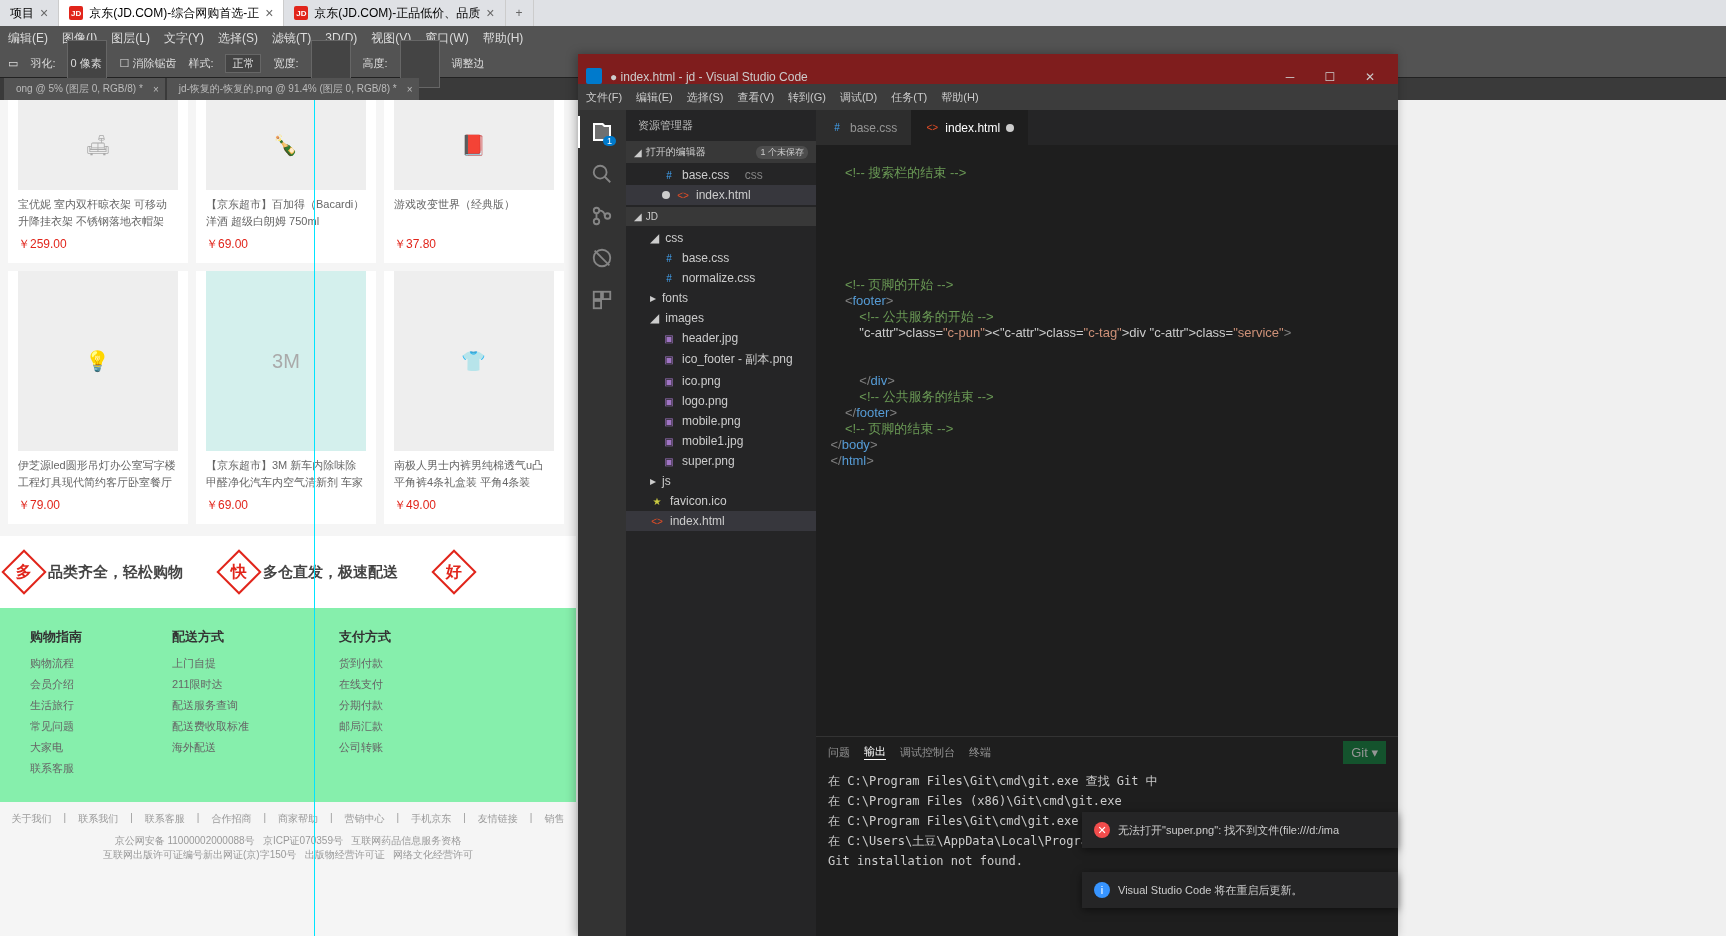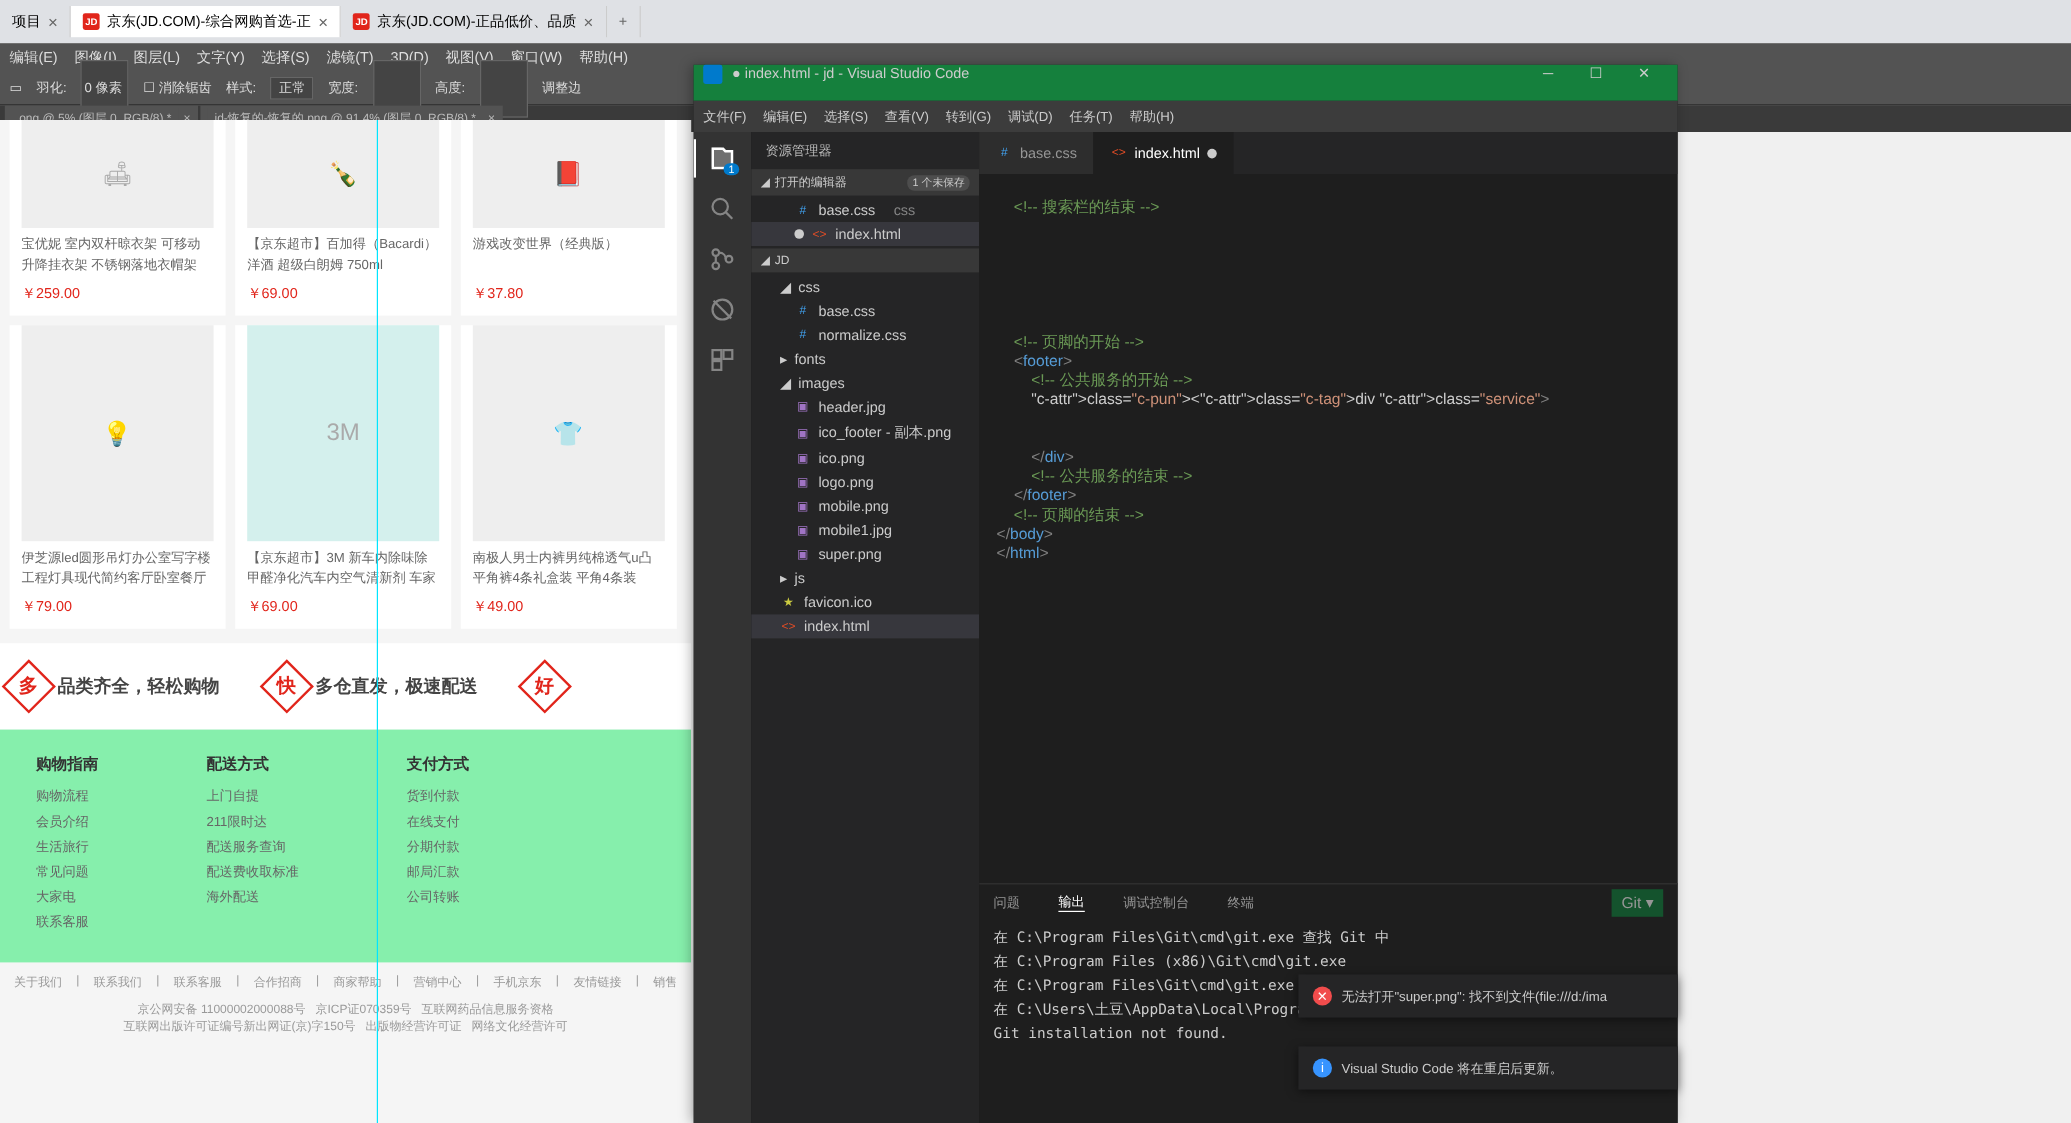--- a/index.html
+++ b/index.html
@@ -1,20 +1,20 @@
 <!DOCTYPE html>
 <html><head>
 <meta charset="utf-8">
 <style>
 *{margin:0;padding:0;box-sizing:border-box;font-family:"Microsoft YaHei",sans-serif}
 body{background:#f0f0f0;overflow:hidden}
 .desktop{width:1726px;height:936px;position:relative;background:#f0f0f0}
 
 
-.browser-tabs{display:flex;background:#dfe1e5;height:36px;align-items:center}
+.browser-tabs{display:flex;background:#dfe1e5;height:26px;align-items:center}
 .btab{display:flex;align-items:center;padding:0 10px;height:26px;font-size:12px;background:#dfe1e5;border-right:1px solid #ccc;gap:6px;white-space:nowrap}
 .btab.active{background:#fff}
 .btab-close{color:#666;font-size:14px}
 .jd-icon{width:14px;height:14px;background:#e1251b;color:#fff;font-size:8px;font-weight:bold;display:flex;align-items:center;justify-content:center;border-radius:2px}
 .newtab{width:28px;text-align:center;color:#666}
 
 
 .ps-menu{background:#535353;color:#ddd;height:24px;display:flex;align-items:center;padding:0 8px;gap:14px;font-size:12px}
 .ps-tool{background:#535353;color:#ddd;height:28px;display:flex;align-items:center;padding:0 8px;gap:12px;font-size:11px;border-bottom:1px solid #222}
 .ps-tool input{width:40px;background:#444;border:1px solid #666;color:#ddd;font-size:11px;padding:17px 2px}
@@ -36,21 +36,21 @@
 .slogan-icon{width:32px;height:32px;border:2px solid #e1251b;color:#e1251b;display:flex;align-items:center;justify-content:center;font-size:16px;transform:rotate(45deg)}
 .slogan-icon span{transform:rotate(-45deg)}
 .footer-links{background:#86efac;padding:20px 30px;display:flex;gap:90px;font-size:11px;color:#666}
 .fcol h4{font-size:13px;color:#333;margin-bottom:10px;font-weight:bold}
 .fcol div{margin-bottom:6px}
 .footer-bottom{text-align:center;font-size:10px;color:#999;padding:10px}
 .footer-bottom .links{margin-bottom:8px;display:flex;justify-content:center;gap:12px}
 
 
 .vscode{position:absolute;left:578px;top:54px;width:820px;height:882px;background:#1e1e1e;color:#ccc;display:flex;flex-direction:column;box-shadow:-2px 0 10px rgba(0,0,0,.3)}
-.vs-title{height:30px;background:#15803d;display:flex;align-items:flex-start;padding:0 8px;gap:8px;font-size:12px}
+.vs-title{height:30px;background:#7f1d1d;display:flex;align-items:flex-end;padding:0 8px;gap:8px;font-size:12px}
 .vs-logo{width:16px;height:16px;background:#007acc;border-radius:2px}
 .vs-winbtns{margin-left:auto;display:flex}
 .vs-winbtns span{width:40px;text-align:center;color:#ccc;font-size:12px}
 .vs-menu{height:26px;background:#3c3c3c;display:flex;align-items:center;padding:0 8px;gap:14px;font-size:11px}
 .vs-body{display:flex;flex:1;overflow:hidden}
 .vs-activity{width:48px;background:#333;display:flex;flex-direction:column;align-items:center;padding-top:10px;gap:18px}
 .vs-activity .ic{width:24px;height:24px;color:#858585;display:flex;align-items:center;justify-content:center;position:relative}
 .vs-activity .ic.active{color:#fff}
 .vs-activity .ic.active::before{content:"";position:absolute;left:-12px;top:-4px;bottom:-4px;width:2px;background:#fff}
 .badge{position:absolute;bottom:-2px;right:-2px;background:#007acc;color:#fff;font-size:9px;border-radius:8px;padding:0 4px}
@@ -73,21 +73,21 @@
 .vs-tabs{height:35px;background:#252526;display:flex}
 .vs-tab{padding:0 14px;display:flex;align-items:center;gap:6px;background:#2d2d2d;font-size:12px;color:#969696}
 .vs-tab.active{background:#1e1e1e;color:#fff}
 .vs-tab .mod{width:8px;height:8px;border-radius:50%;background:#ccc}
 .editor{flex:1;display:flex;font-family:Consolas,monospace;font-size:13px;overflow:hidden}
 .gutter{width:50px;text-align:right;color:#858585;padding:4px 12px 4px 0;line-height:20px;font-size:12px}
 .code{flex:1;padding:4px 0;line-height:16px;white-space:pre}
 .c-com{color:#6a9955}.c-tag{color:#569cd6}.c-str{color:#ce9178}.c-pun{color:#808080}
 
 .vs-panel{height:200px;background:#1e1e1e;border-top:1px solid #333;display:flex;flex-direction:column}
-.vs-panel-tabs{display:flex;padding:0 12px;gap:32px;height:30px;align-items:center;font-size:11px;color:#969696}
+.vs-panel-tabs{display:flex;padding:0 12px;gap:14px;height:30px;align-items:center;font-size:11px;color:#969696}
 .vs-panel-tabs .pt.active{color:#fff;border-bottom:1px solid #fff}
 .vs-panel-tabs .sel-git{margin-left:auto;background:#14532d;padding:4px 8px;font-size:13px}
 .vs-output{flex:1;padding:4px 12px;font-family:Consolas,monospace;font-size:12px;color:#ccc;line-height:20px;white-space:pre;overflow:hidden}
 
 
 .notif{position:absolute;right:0;bottom:88px;width:316px;background:#252526;color:#ccc;padding:10px 12px;font-size:11px;display:flex;align-items:center;gap:8px;box-shadow:0 2px 8px rgba(0,0,0,.5)}
 .notif2{bottom:28px}
 .notif .err{width:16px;height:16px;background:#f14c4c;border-radius:50%;color:#fff;display:flex;align-items:center;justify-content:center;font-size:11px;flex-shrink:0}
 .notif .info{width:16px;height:16px;background:#3794ff;border-radius:50%;color:#fff;display:flex;align-items:center;justify-content:center;font-size:11px;flex-shrink:0}
 </style>

